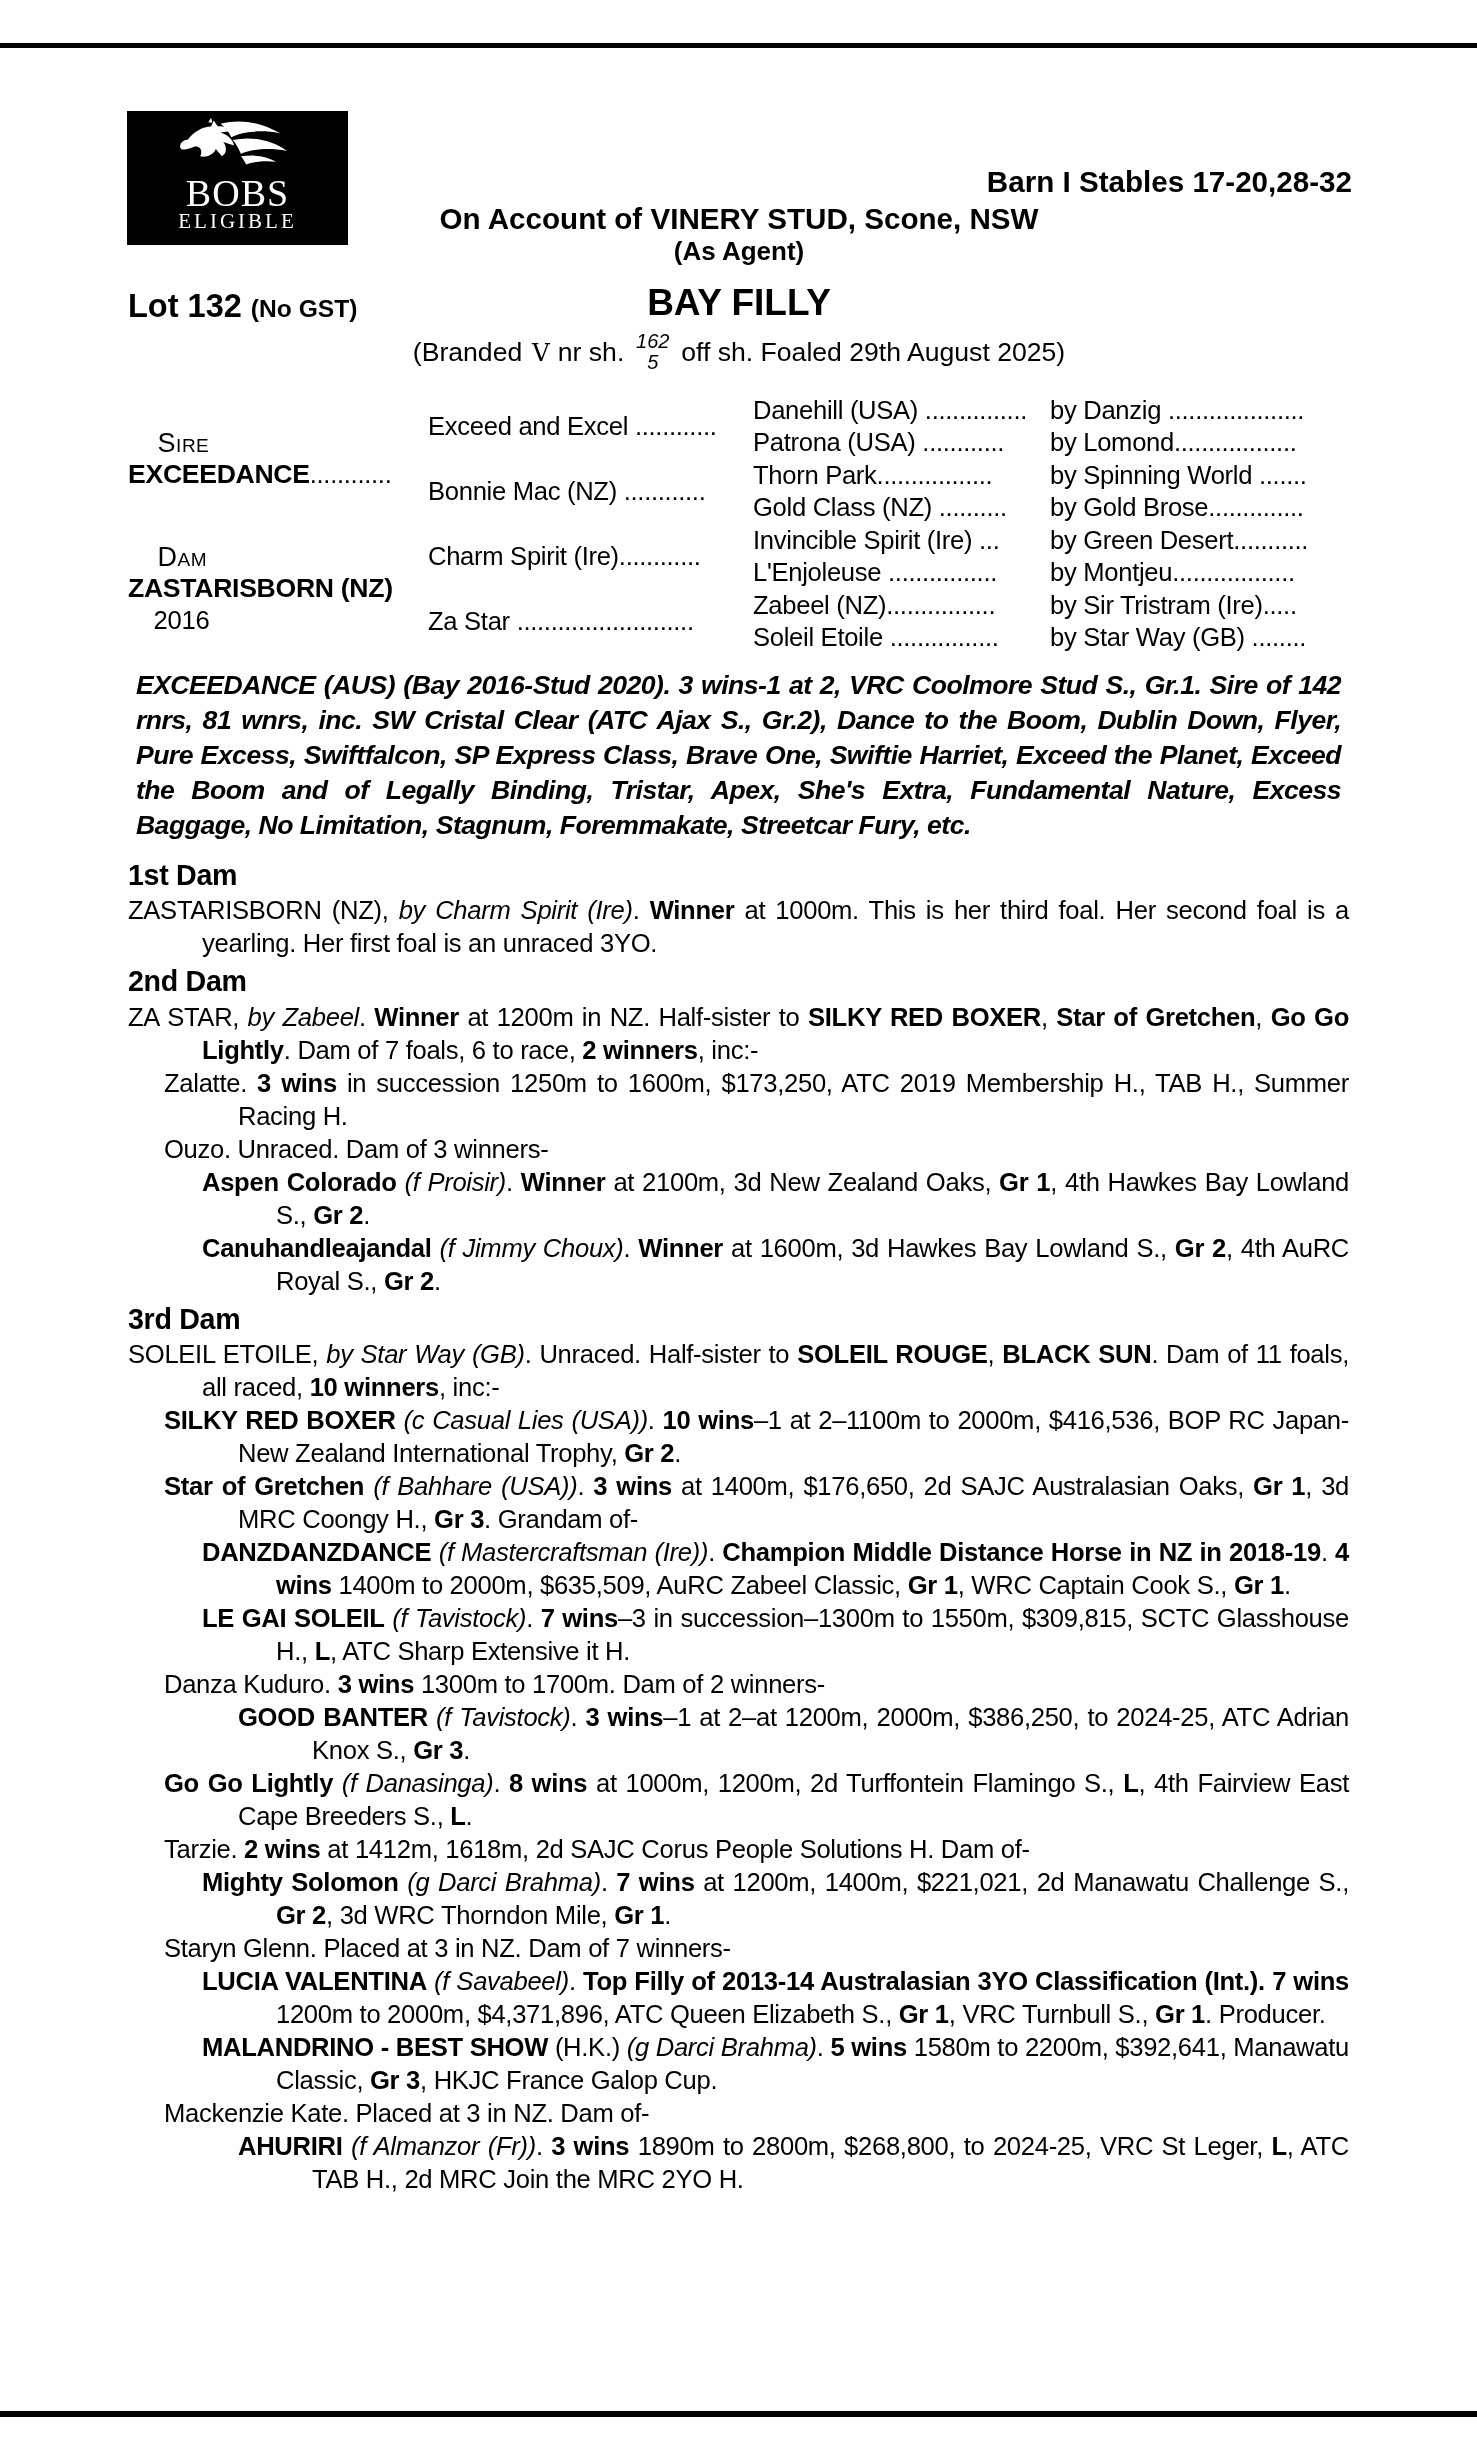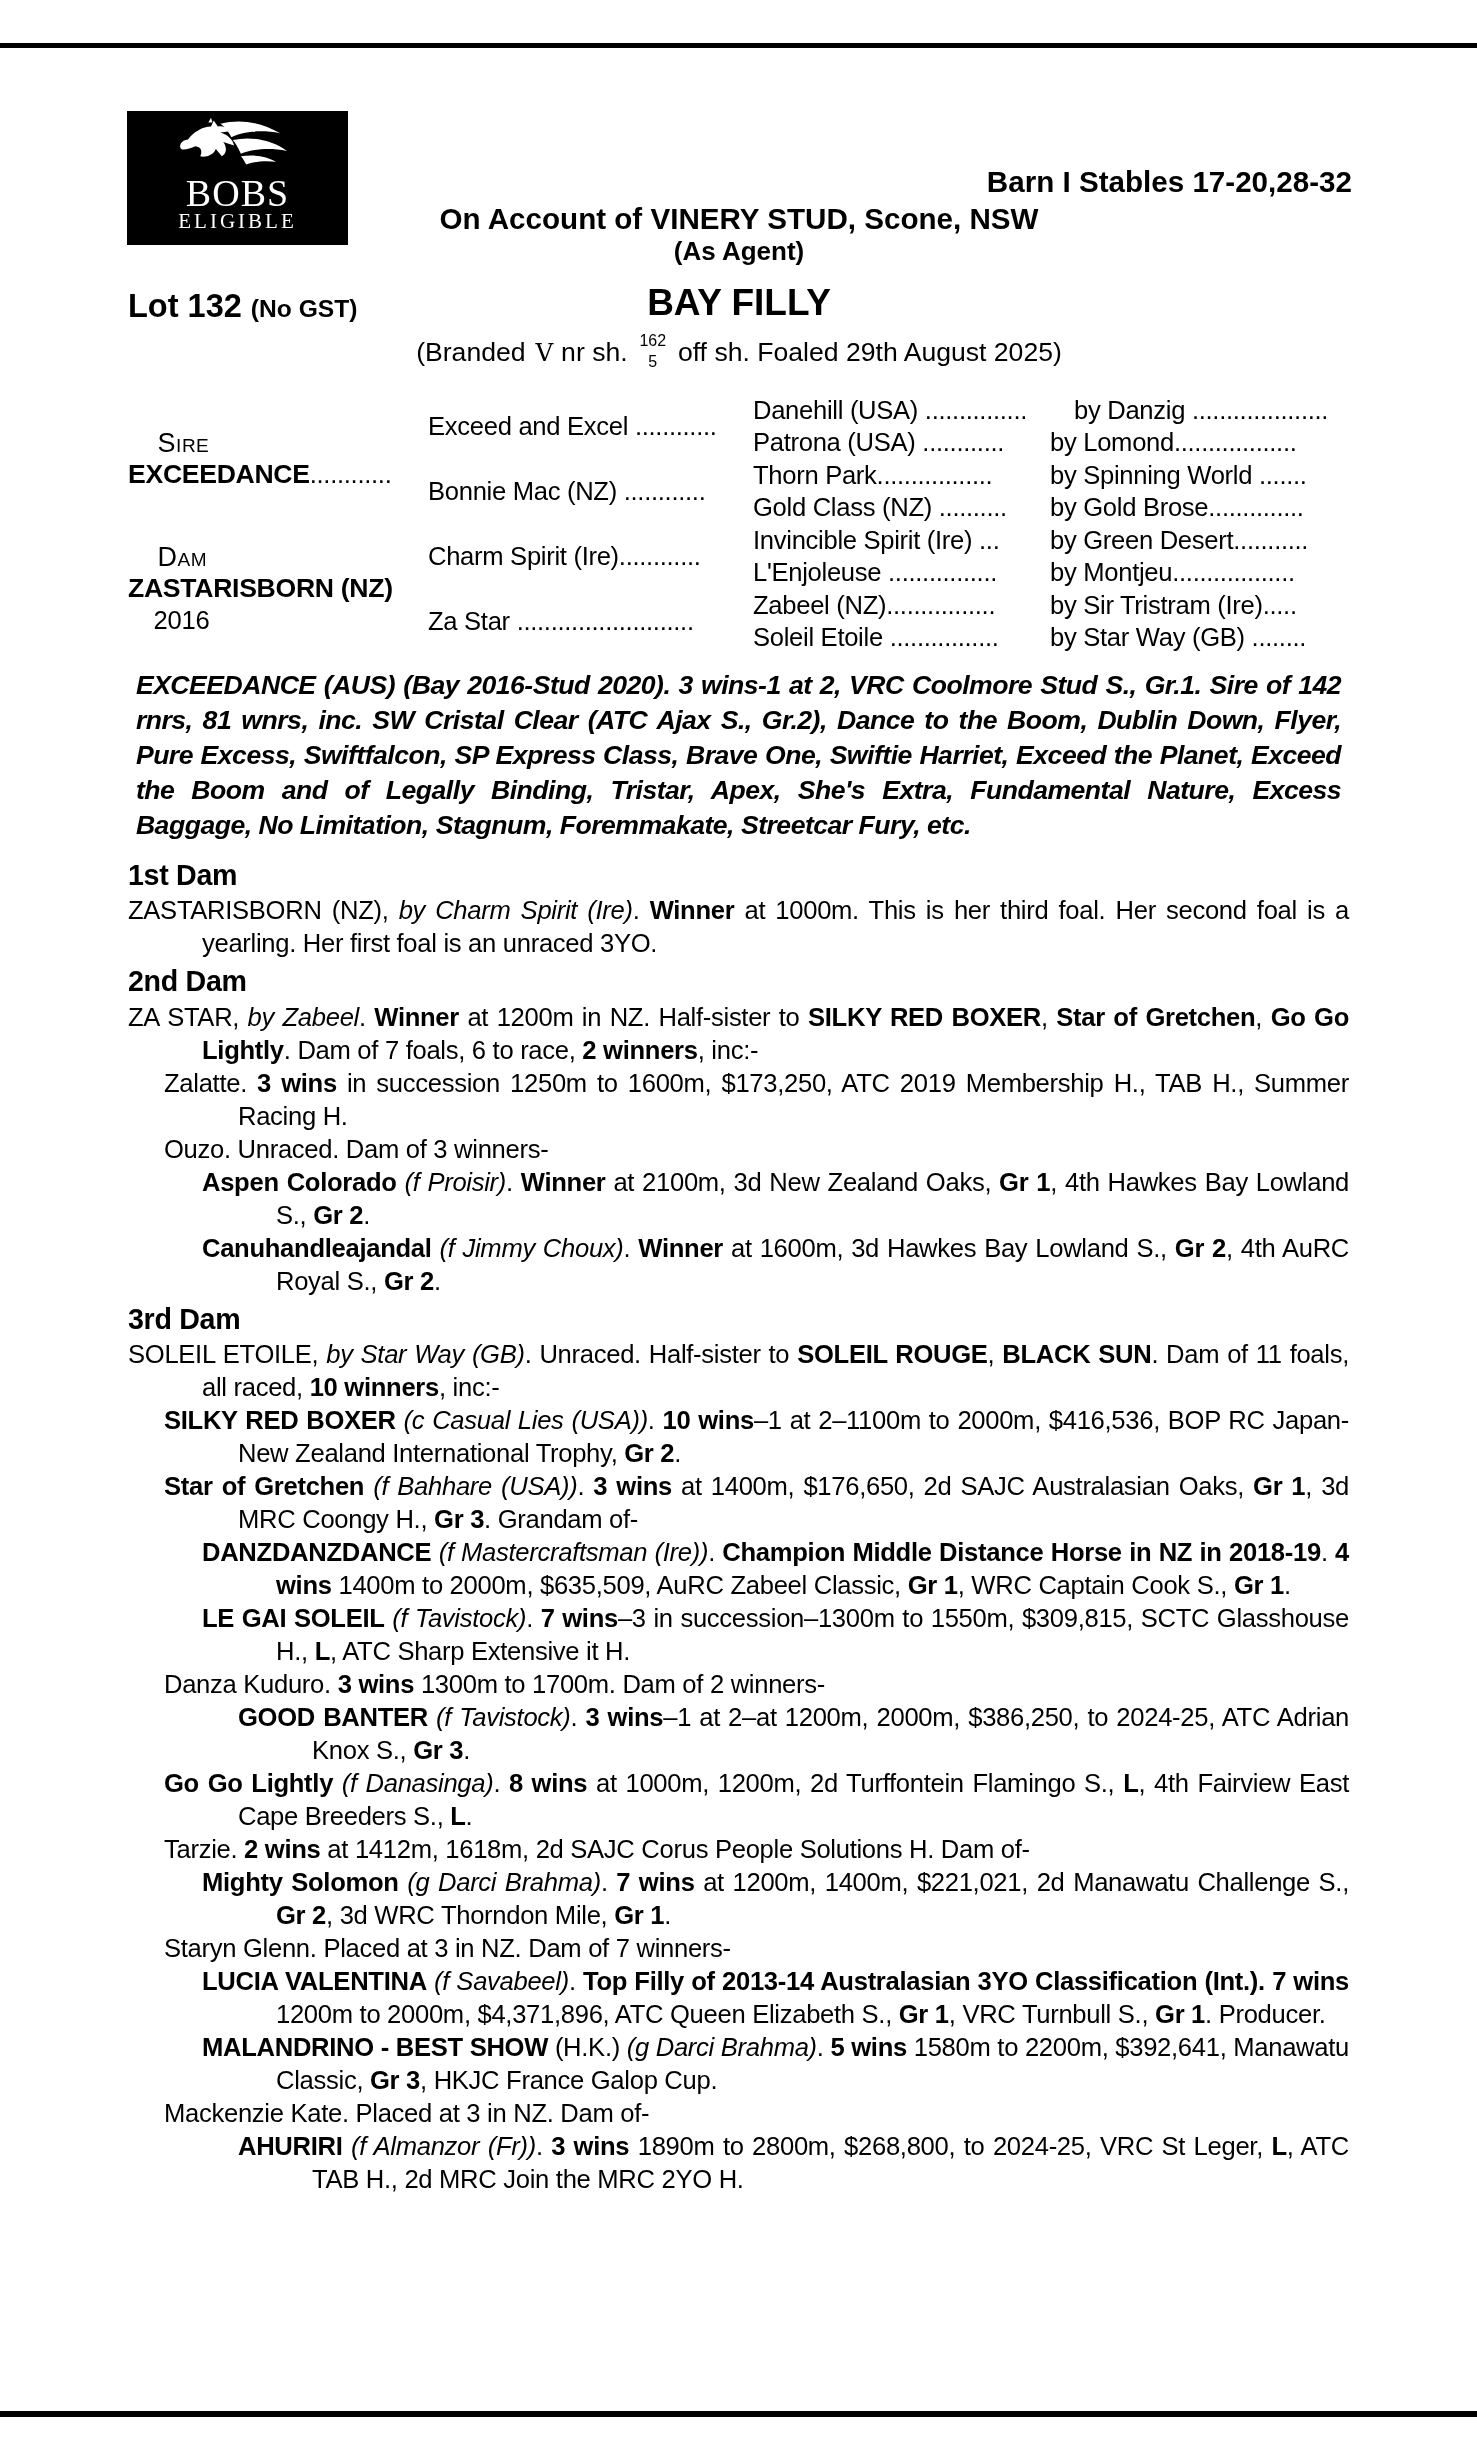--- a/index.html
+++ b/index.html
@@ -19,22 +19,22 @@
 
   
   .barn { position:absolute; right:126px; top:165px; font-weight:bold; font-size:29.6px; }
   .account { position:absolute; left:0; width:1478px; top:202px; text-align:center; font-weight:bold; font-size:29.6px; }
   .agent { position:absolute; left:0; width:1478px; top:236px; text-align:center; font-weight:bold; font-size:26px; }
   .lot { position:absolute; left:128px; top:288px; font-weight:bold; font-size:32.5px; }
   .lot .nogst { font-size:24.6px; }
   .title { position:absolute; left:0; width:1478px; top:282px; text-align:center; font-weight:bold; font-size:37px; }
   .brandline { position:absolute; left:0; width:1478px; top:333px; text-align:center; font-size:26.6px; }
   .brand-glyph { font-family:"DejaVu Serif", serif; font-size:24.6px; padding:0 7.9px 0 9.9px; }
-  .fraction { display:inline-flex; flex-direction:column; text-align:center; font-size:16px; line-height:20.7px;
-              vertical-align:middle; margin:0 11.8px; position:relative; top:-2px; }
+  .fraction { display:inline-flex; flex-direction:column; text-align:center; font-size:20px; line-height:20.7px;
+              vertical-align:middle; margin:0 11.8px; position:relative; top:-2px;font-style:italic; }
 
   
   .content { position:absolute; left:128px; top:394px; width:1221px; font-size:25.6px; letter-spacing:-0.3px; }
 
   
   .ped { display:grid; grid-template-columns:300px 325px 297px 298px; grid-auto-rows:32.5px;
          font-size:25.6px; line-height:31.5px; }
   .ped .cell { white-space:nowrap; overflow:hidden; align-self:center; }
   .ped .gen1 { display:flex; flex-direction:column; justify-content:center; }
   .ped .glabel { font-variant:small-caps; font-size:27px; padding-left:29.6px; letter-spacing:0.5px; }
@@ -108,21 +108,21 @@
         <div class="gen2" style="grid-area: 5 / 2 / span 2;">Charm Spirit (Ire)............</div>
         <div class="gen2" style="grid-area: 7 / 2 / span 2;">Za Star ..........................</div>
         <div class="cell" style="grid-area: 1 / 3;">Danehill (USA) ...............</div>
         <div class="cell" style="grid-area: 2 / 3;">Patrona (USA) ............</div>
         <div class="cell" style="grid-area: 3 / 3;">Thorn Park.................</div>
         <div class="cell" style="grid-area: 4 / 3;">Gold Class (NZ) ..........</div>
         <div class="cell" style="grid-area: 5 / 3;">Invincible Spirit (Ire) ...</div>
         <div class="cell" style="grid-area: 6 / 3;">L'Enjoleuse ................</div>
         <div class="cell" style="grid-area: 7 / 3;">Zabeel (NZ)................</div>
         <div class="cell" style="grid-area: 8 / 3;">Soleil Etoile ................</div>
-        <div class="cell" style="grid-area: 1 / 4; margin-left: 24px;">by Danzig ....................</div>
+        <div class="cell" style="grid-area: 1 / 4;">by Danzig ....................</div>
         <div class="cell" style="grid-area: 2 / 4;">by Lomond..................</div>
         <div class="cell" style="grid-area: 3 / 4;">by Spinning World .......</div>
         <div class="cell" style="grid-area: 4 / 4;">by Gold Brose..............</div>
         <div class="cell" style="grid-area: 5 / 4;">by Green Desert...........</div>
         <div class="cell" style="grid-area: 6 / 4;">by Montjeu..................</div>
         <div class="cell" style="grid-area: 7 / 4;">by Sir Tristram (Ire).....</div>
         <div class="cell" style="grid-area: 8 / 4;">by Star Way (GB) ........</div>
       </div>
     <div class="blurb">EXCEEDANCE (AUS) (Bay 2016-Stud 2020). 3 wins-1 at 2, VRC Coolmore Stud S., Gr.1. Sire of 142 rnrs, 81 wnrs, inc. SW Cristal Clear (ATC Ajax S., Gr.2), Dance to the Boom, Dublin Down, Flyer, Pure Excess, Swiftfalcon, SP Express Class, Brave One, Swiftie Harriet, Exceed the Planet, Exceed the Boom and of Legally Binding, Tristar, Apex, She's Extra, Fundamental Nature, Excess Baggage, No Limitation, Stagnum, Foremmakate, Streetcar Fury, etc.</div>
     <div class="sections">

